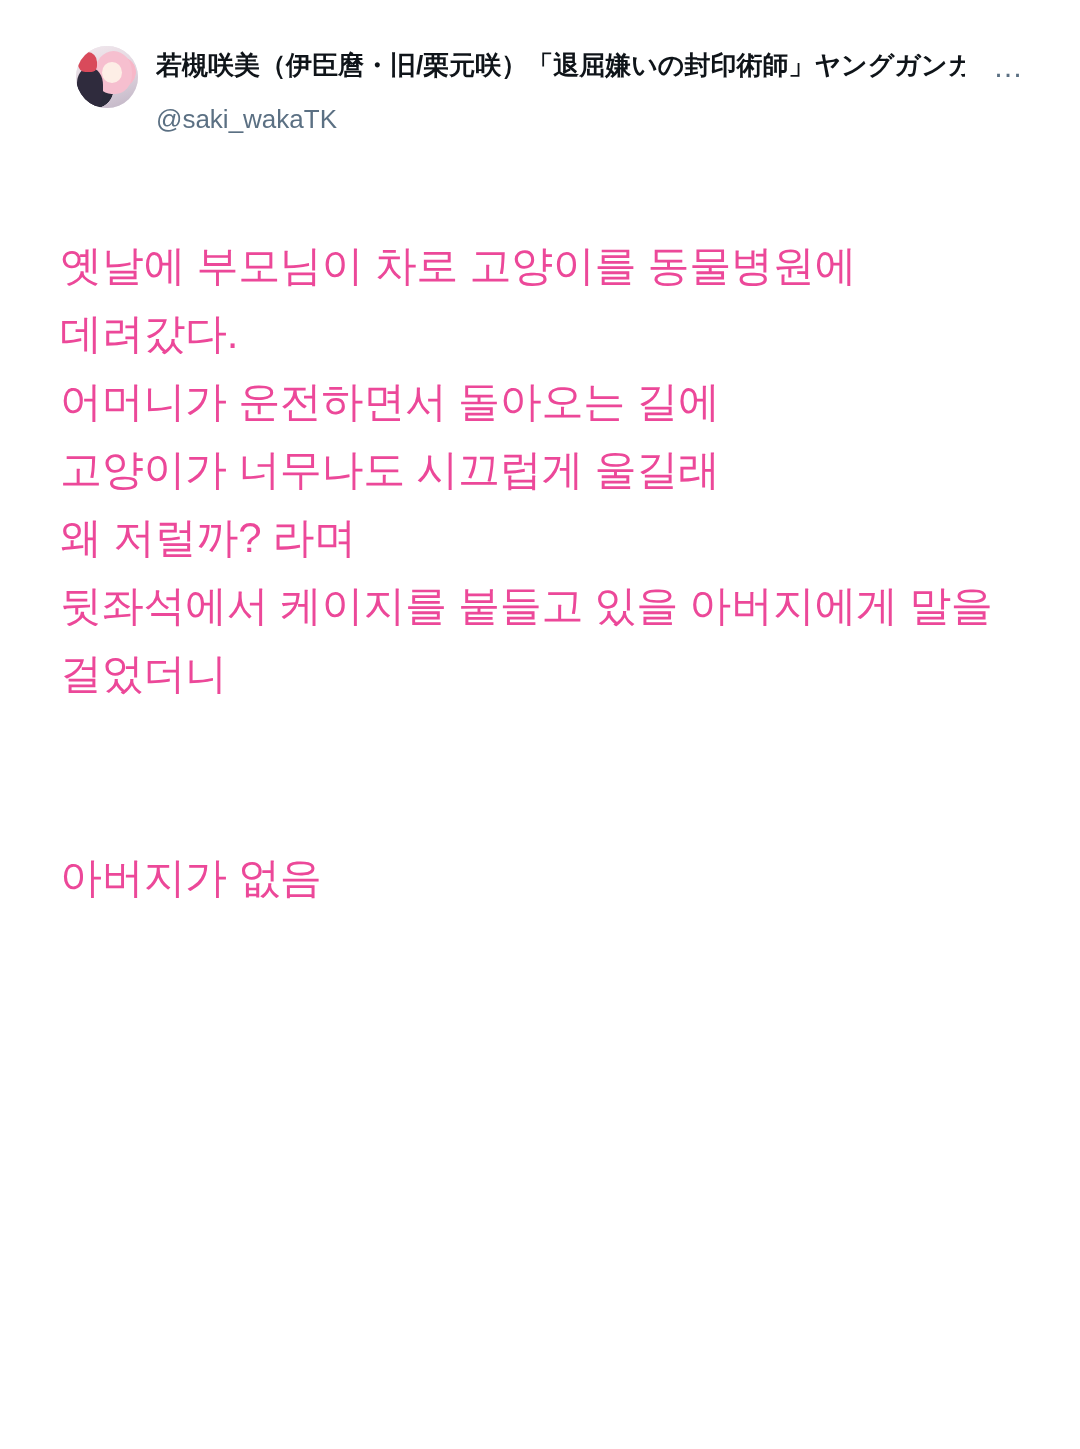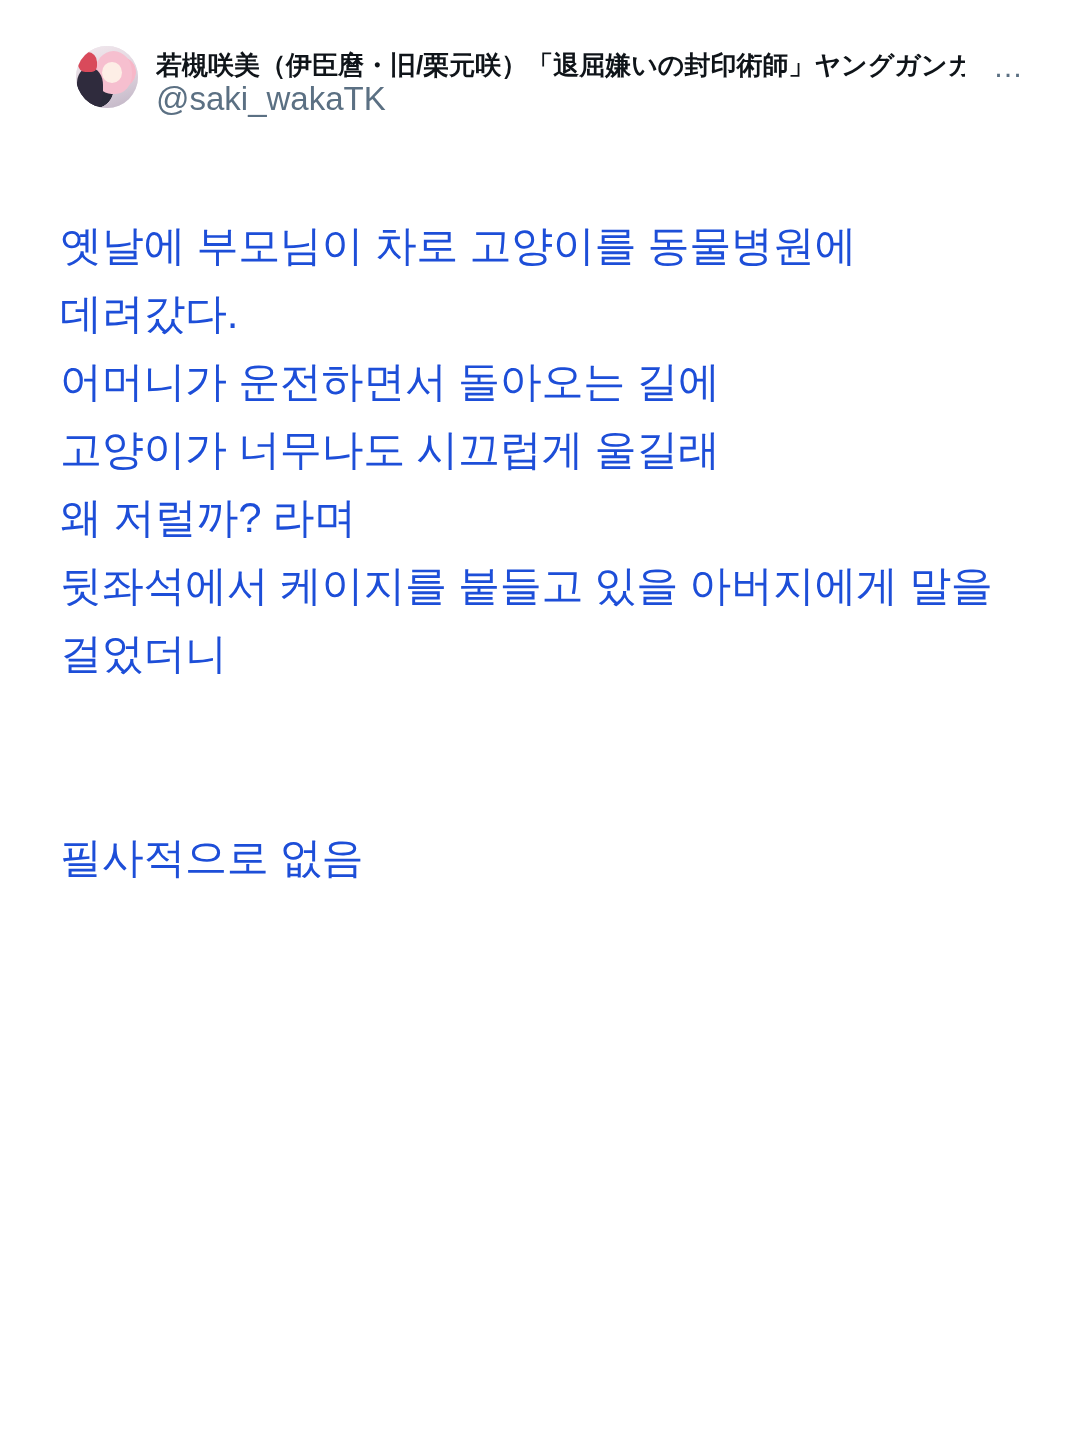--- a/index.html
+++ b/index.html
@@ -95,43 +95,43 @@
   }
   .display-name {
     font-size: 26px;
     line-height: 34px;
     font-weight: 600;
     color: #0f1419;
     white-space: nowrap;
     overflow: hidden;
   }
   .handle {
-    font-size: 33px;
+    font-size: 26px;
     line-height: 34px;
     color: #5b7083;
-    margin-top: 0;
+    margin-top: 20px;
   }
 
   .more-btn {
     flex: 0 0 auto;
     color: #5b7083;
     font-size: 30px;
     line-height: 30px;
     letter-spacing: 3px;
     padding: 6px 4px 0 10px;
     align-self: flex-start;
   }
 
   
   .tweet-body {
     margin-top: 96px;
     padding: 0 10px;
     font-size: 42px;
     line-height: 68px;
-    color: #1d4ed8;
+    color: #ec4899;
     font-weight: 400;
     letter-spacing: -0.3px;
     word-break: keep-all;
   }
   .para {
     white-space: pre-wrap;
   }
   .gap-1 { height: 136px; }
   .gap-2 { height: 150px; }
 </style>
@@ -158,17 +158,17 @@
     <div class="more-btn">…</div>
   </div>
 
   <div class="tweet-body">
     <div class="para">옛날에 부모님이 차로 고양이를 동물병원에 데려갔다.
 어머니가 운전하면서 돌아오는 길에
 고양이가 너무나도 시끄럽게 울길래
 왜 저럴까? 라며
 뒷좌석에서 케이지를 붙들고 있을 아버지에게 말을 걸었더니</div>
     <div class="gap-1"></div>
-    <div class="para">필사적으로 없음</div>
+    <div class="para">아버지가 없음</div>
     <div class="gap-2"></div>
   </div>
 
 </div>
 
 </body></html>

